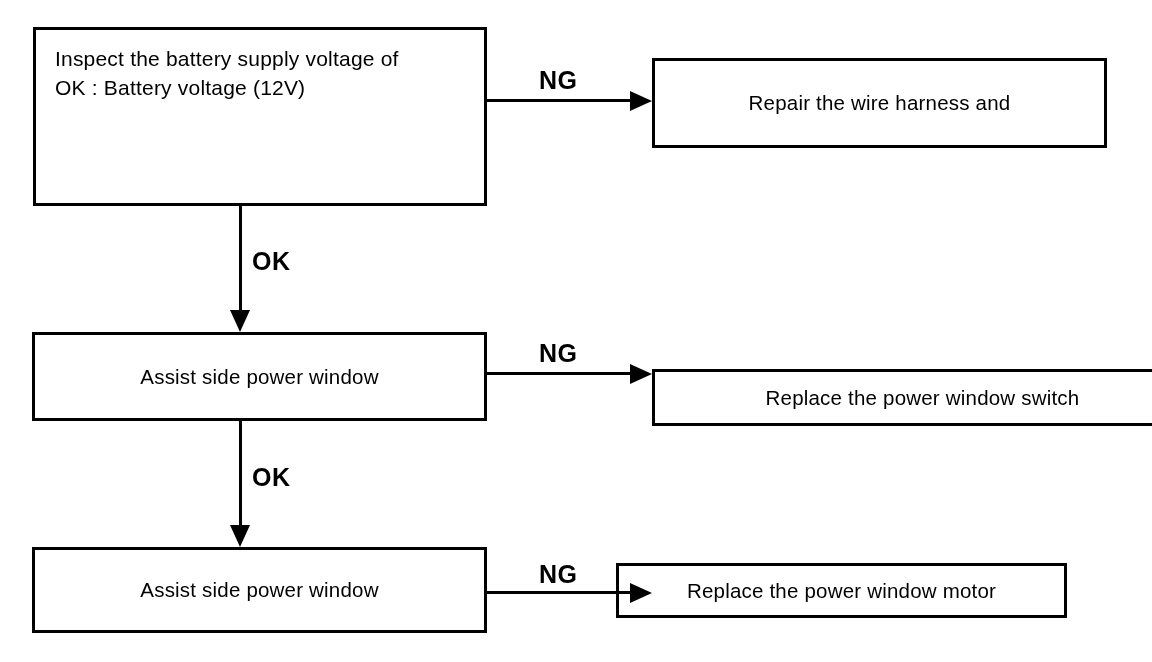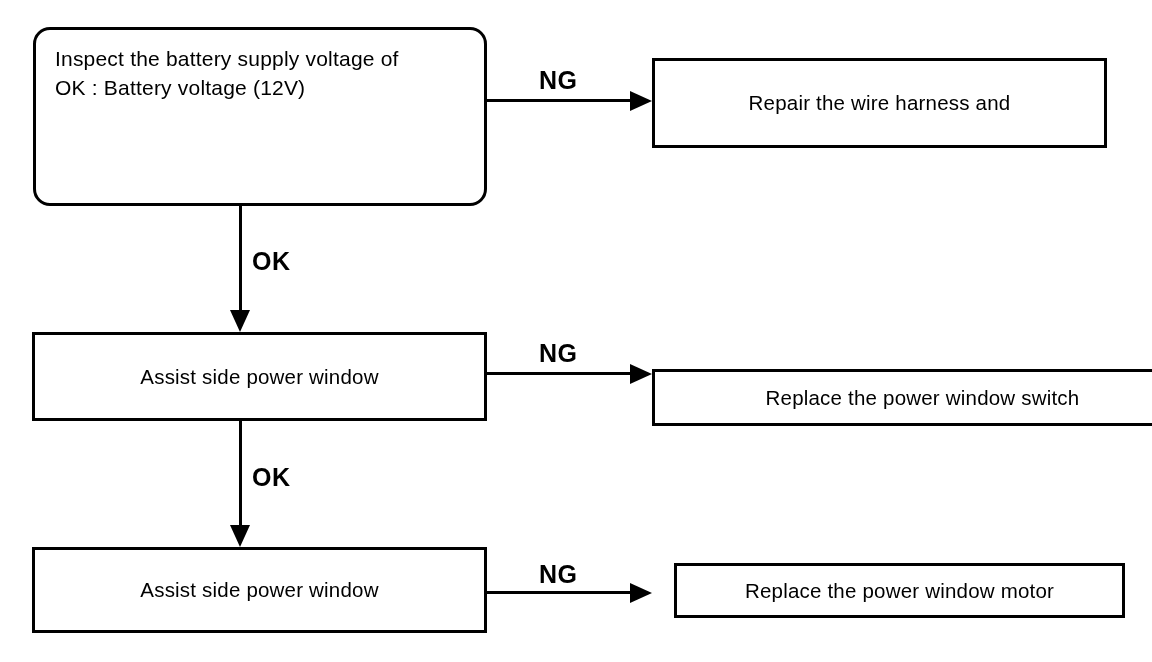--- a/index.html
+++ b/index.html
@@ -27,37 +27,36 @@
   }
   .node .txt {
     font-size: 20.5px;
     line-height: 28px;
     letter-spacing: 0.2px;
     white-space: nowrap;
   }
   .node.align-left {
     justify-content: flex-start;
     padding: 14px 12px 4px 19px;
-    border-radius: 17px;
   }
   .node.align-left .txt {
     text-align: left;
     font-size: 21px;
     line-height: 29px;
   }
   .node.align-center .txt {
     text-align: center;
   }
   
   .node-a { left: 33px;  top: 27px;  width: 454px; height: 179px; }
   .node-b { left: 652px; top: 58px;  width: 455px; height: 90px;  }
   .node-c { left: 32px;  top: 332px; width: 455px; height: 89px;  }
   .node-d { left: 652px; top: 345px; width: 541px; height: 57px; margin-top: 24px;  }
   .node-e { left: 32px;  top: 547px; width: 455px; height: 86px;  }
-  .node-f { left: 674px; top: 563px; width: 451px; height: 55px;  }
+  .node-f { left: 616px; top: 563px; width: 451px; height: 55px;  }
 
   
   .hline, .vline {
     position: absolute;
     background: #000000;
   }
   .hline { height: 3px; }
   .vline { width: 3px; }
   .h1 { left: 487px; top: 99px;  width: 144px; }
   .h2 { left: 487px; top: 372px; width: 144px; }

